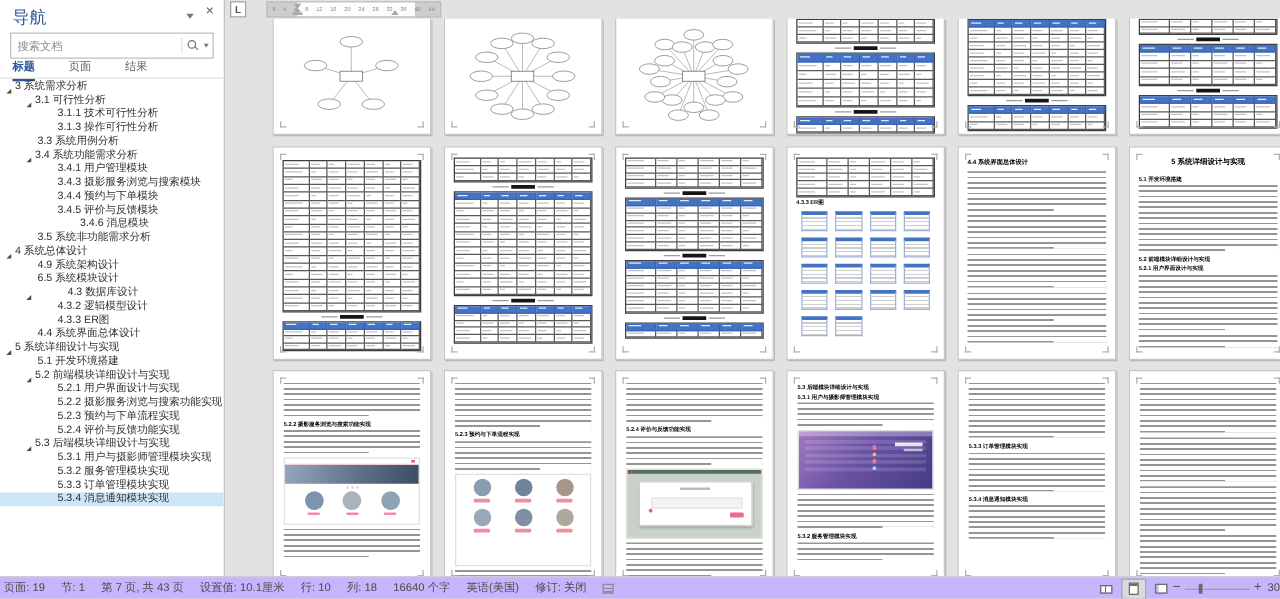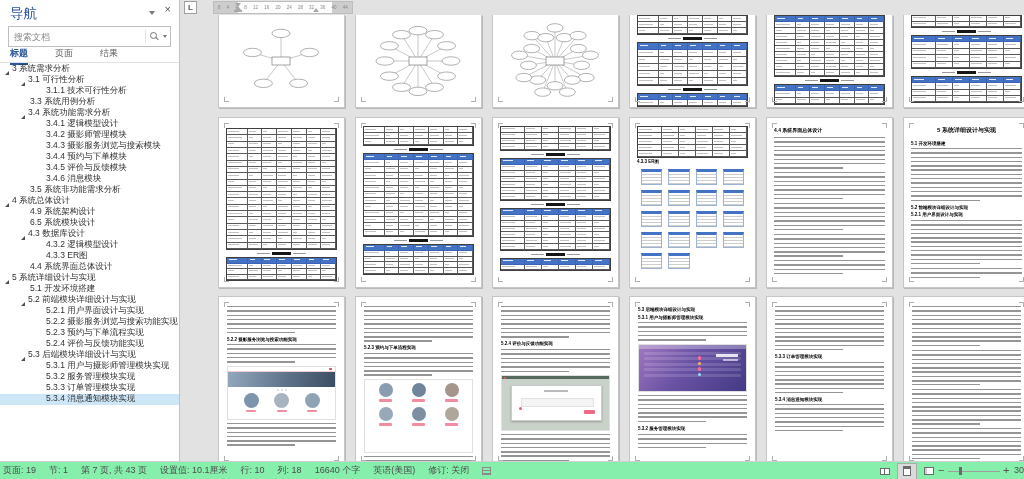--- a/index.html
+++ b/index.html
@@ -120,21 +120,21 @@
   .ad-row{height:3px;background:rgba(255,255,255,.14);margin:2.5px 5px;border-radius:1px}
   .ad-dots{position:absolute;right:42%;top:11px;display:flex;flex-direction:column;gap:2px}
   .ad-dots i{width:3.5px;height:3.5px;border-radius:50%}
   .ad-t1{position:absolute;right:8px;top:9px;width:22px;height:2.5px;
          background:rgba(255,255,255,.85)}
   .ad-t2{position:absolute;right:8px;top:14px;width:15px;height:2px;
          background:rgba(255,255,255,.6)}
   
   .dg{display:block;margin:0 auto}
   
-  #statusbar{position:absolute;left:0;top:461px;width:1024px;height:18px;background:#86efac;
+  #statusbar{position:absolute;left:0;top:461px;width:1024px;height:18px;background:#c4b5fd;
              border-top:1px solid #d0d0d0;font-size:9px;color:#4c4c4c;z-index:8;
              box-sizing:border-box}
   #sb-left{position:absolute;left:3px;top:0;height:100%;display:flex;align-items:center;
            gap:13px;white-space:nowrap}
   #sb-macro{display:inline-block;width:9px;height:8px;border:1px solid #8a8a8a;
             background-image:linear-gradient(to bottom,transparent 2px,#8a8a8a 2px 3px,
               transparent 3px 5px,#8a8a8a 5px 6px,transparent 6px);box-sizing:border-box}
   #sb-views{position:absolute;left:876px;top:1px;height:16px;display:flex;gap:4px;
             align-items:center}
   .vb{width:18px;height:15px;display:flex;align-items:center;justify-content:center;
@@ -182,59 +182,59 @@
         <span class="tri"></span>
         <span class="tlabel">3 系统需求分析</span>
       </div>
       <div class="titem" style="padding-left: 21px;">
         <span class="tri"></span>
         <span class="tlabel">3.1 可行性分析</span>
       </div>
       <div class="titem" style="padding-left: 46px;">
         <span class="tlabel">3.1.1 技术可行性分析</span>
       </div>
+      <div class="titem" style="padding-left: 46px;">
+        <span class="tlabel">3.1.3 操作可行性分析</span>
+      </div>
       <div class="titem" style="padding-left: 30px;">
         <span class="tlabel">3.3 系统用例分析</span>
       </div>
       <div class="titem" style="padding-left: 21px;">
         <span class="tri"></span>
         <span class="tlabel">3.4 系统功能需求分析</span>
       </div>
       <div class="titem" style="padding-left: 46px;">
-        <span class="tlabel">3.4.1 逻辑模型设计</span>
-      </div>
-      <div class="titem" style="padding-left: 46px;">
-        <span class="tlabel">3.4.2 摄影师管理模块</span>
+        <span class="tlabel">3.4.1 用户管理模块</span>
       </div>
       <div class="titem" style="padding-left: 46px;">
         <span class="tlabel">3.4.3 摄影服务浏览与搜索模块</span>
       </div>
       <div class="titem" style="padding-left: 46px;">
         <span class="tlabel">3.4.4 预约与下单模块</span>
       </div>
       <div class="titem" style="padding-left: 46px;">
         <span class="tlabel">3.4.5 评价与反馈模块</span>
       </div>
-      <div class="titem" style="padding-left: 46px;">
+      <div class="titem" style="padding-left: 64px;">
         <span class="tlabel">3.4.6 消息模块</span>
       </div>
       <div class="titem" style="padding-left: 30px;">
         <span class="tlabel">3.5 系统非功能需求分析</span>
       </div>
       <div class="titem" style="padding-left: 5px;">
         <span class="tri"></span>
         <span class="tlabel">4 系统总体设计</span>
       </div>
       <div class="titem" style="padding-left: 30px;">
         <span class="tlabel">4.9 系统架构设计</span>
       </div>
       <div class="titem" style="padding-left: 30px;">
         <span class="tlabel">6.5 系统模块设计</span>
       </div>
-      <div class="titem" style="padding-left: 21px;">
+      <div class="titem" style="padding-left: 21px; gap: 26px;">
         <span class="tri"></span>
         <span class="tlabel">4.3 数据库设计</span>
       </div>
       <div class="titem" style="padding-left: 46px;">
         <span class="tlabel">4.3.2 逻辑模型设计</span>
       </div>
       <div class="titem" style="padding-left: 46px;">
         <span class="tlabel">4.3.3 ER图</span>
       </div>
       <div class="titem" style="padding-left: 30px;">

